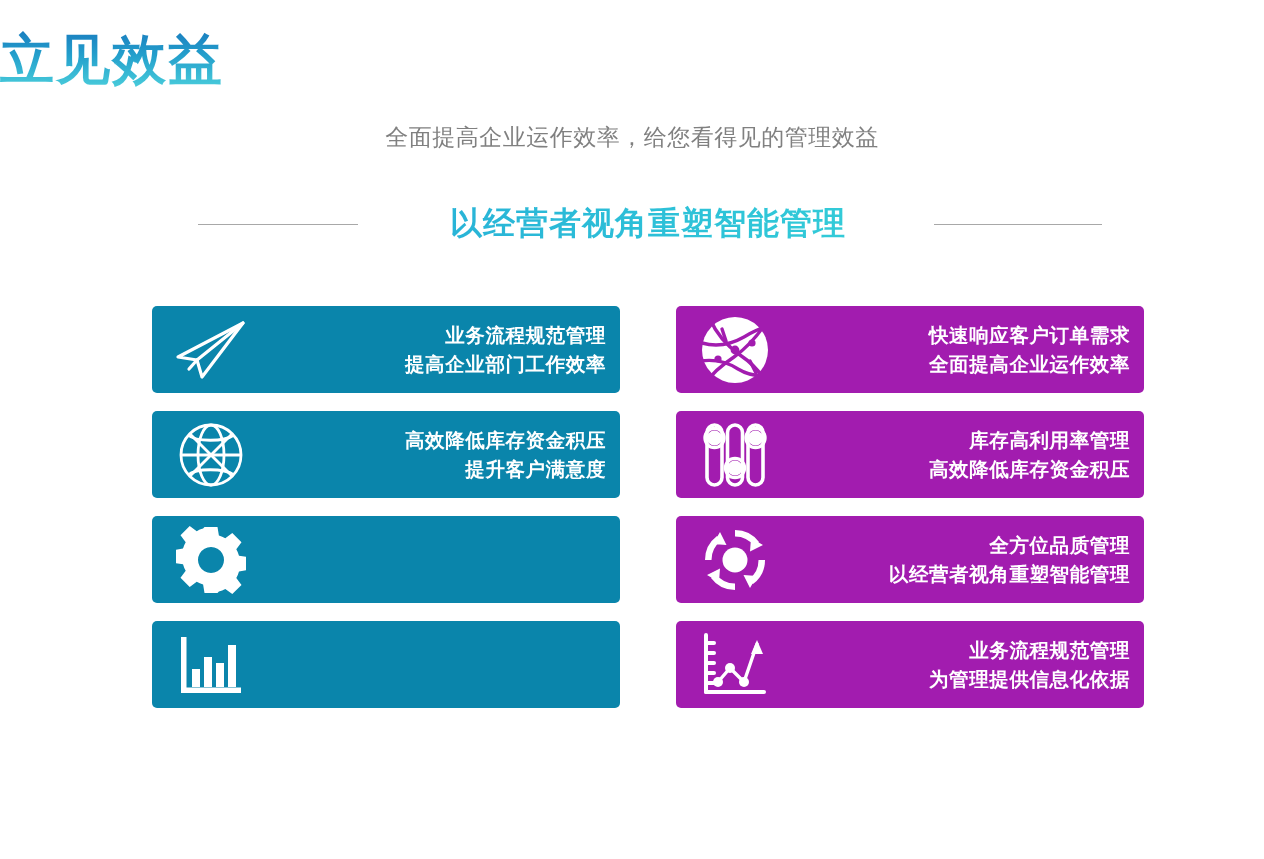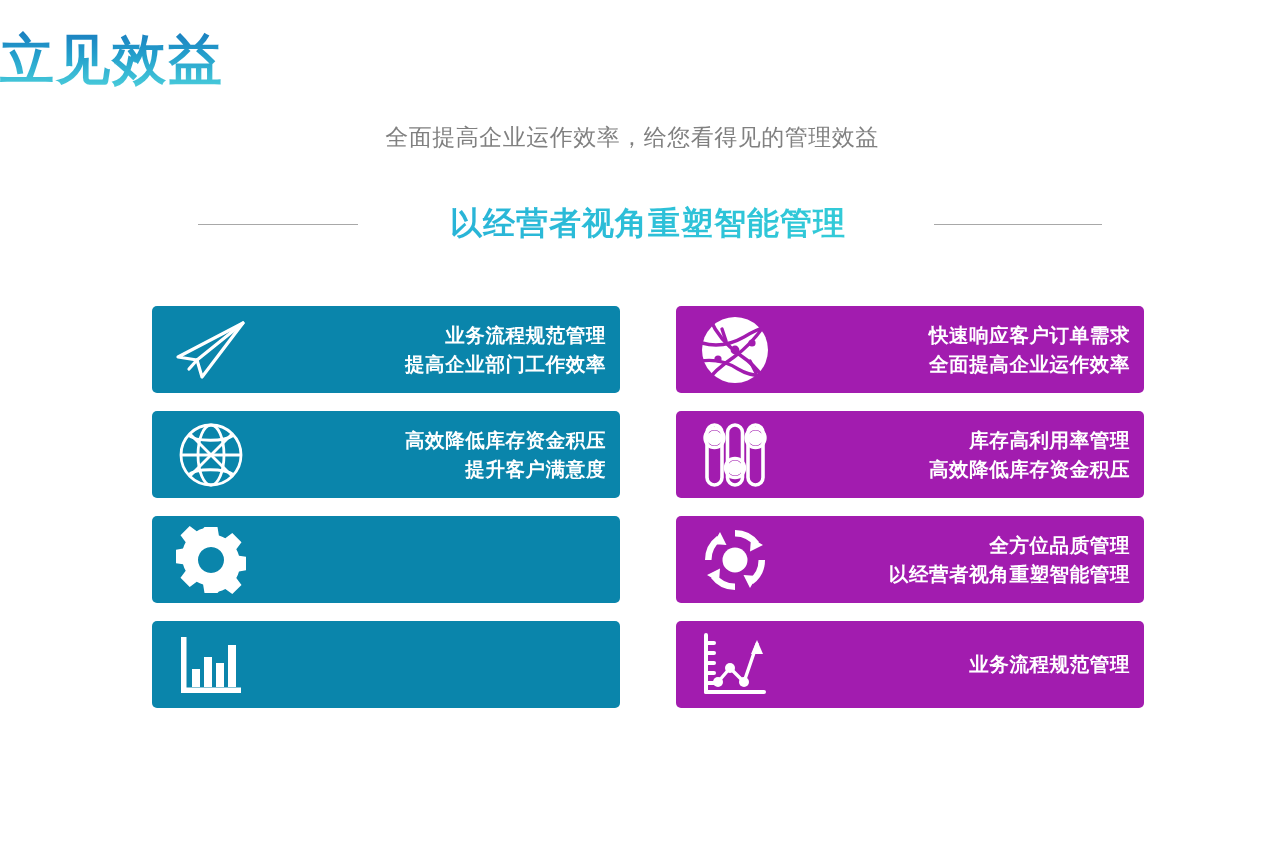--- a/index.html
+++ b/index.html
@@ -291,17 +291,18 @@
           <g fill="#ffffff">
             <circle cx="16" cy="50" r="5"></circle>
             <circle cx="28" cy="36" r="5"></circle>
             <circle cx="42" cy="50" r="5"></circle>
             <path d="M55 8 L61 22 L49 22 Z"></path>
           </g>
         </svg>
       </div>
       <div class="card-text">
         <span class="line">业务流程规范管理</span>
+        <span class="line">为管理提供信息化依据</span>
       </div>
     </div>
 
   </div>
 </div>
 
 </body></html>

